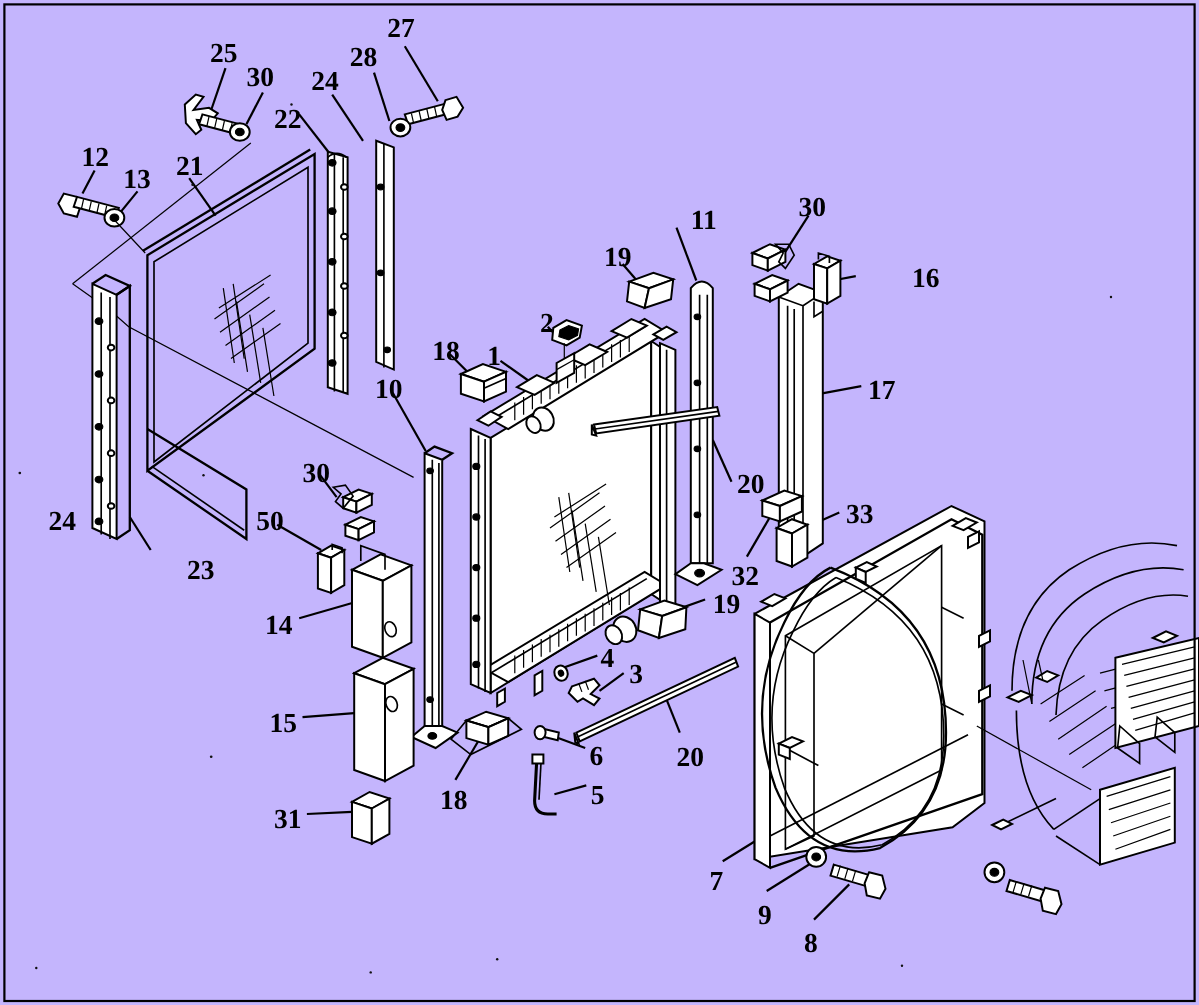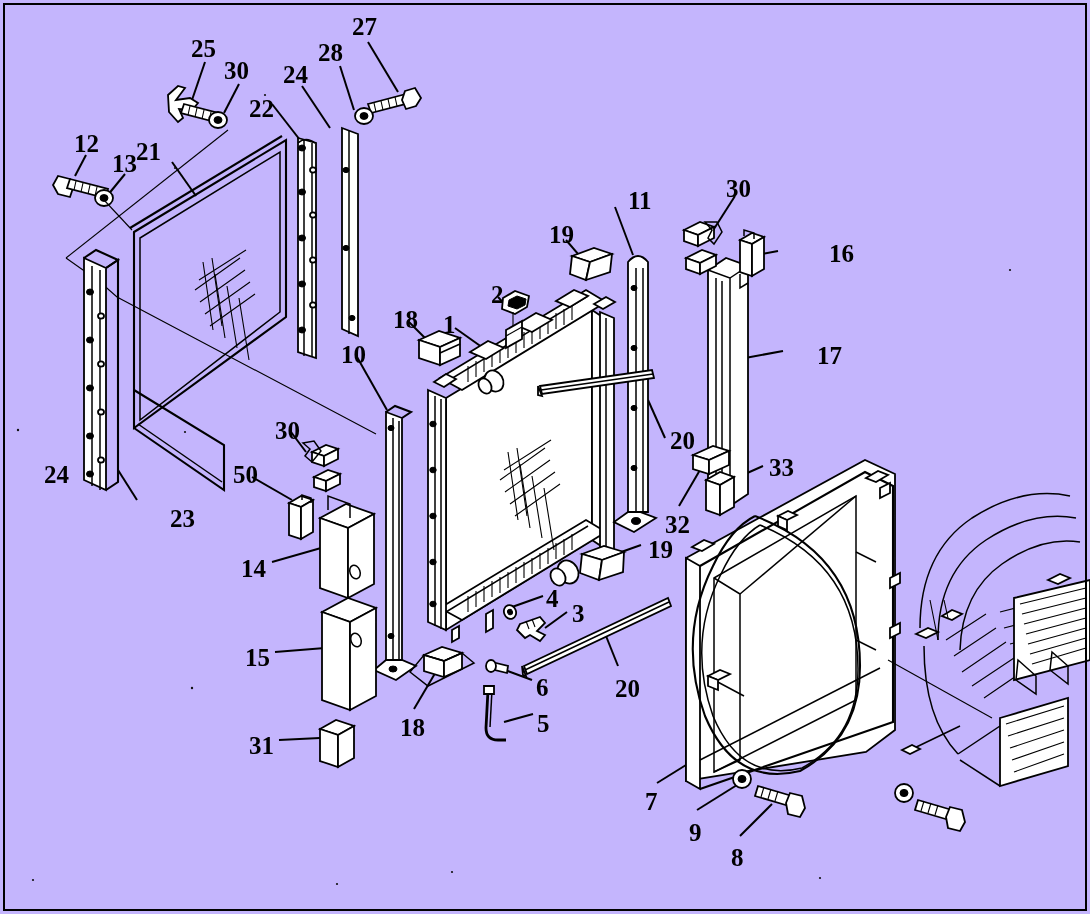--- a/index.html
+++ b/index.html
@@ -457,29 +457,29 @@
 
 <div id="callout-layer">
       <div class="callout" style="left: 352px; top: 14px;">27</div>
       <div class="callout" style="left: 191px; top: 36px;">25</div>
       <div class="callout" style="left: 318px; top: 40px;">28</div>
       <div class="callout" style="left: 224px; top: 58px;">30</div>
       <div class="callout" style="left: 283px; top: 62px;">24</div>
       <div class="callout" style="left: 249px; top: 96px;">22</div>
       <div class="callout" style="left: 74px; top: 131px;">12</div>
       <div class="callout" style="left: 112px; top: 151px; text-align: center;">13</div>
-      <div class="callout" style="left: 136px; top: 139px; text-align: right;">21</div>
+      <div class="callout" style="left: 160px; top: 139px; text-align: right;">21</div>
       <div class="callout" style="left: 628px; top: 188px;">11</div>
       <div class="callout" style="left: 726px; top: 176px;">30</div>
       <div class="callout" style="left: 549px; top: 222px;">19</div>
       <div class="callout" style="left: 784px; top: 241px; margin-left: 45px;">16</div>
       <div class="callout" style="left: 491px; top: 282px;">2</div>
       <div class="callout" style="left: 443px; top: 312px;">1</div>
       <div class="callout" style="left: 393px; top: 307px;">18</div>
-      <div class="callout" style="left: 789px; top: 343px; margin-left: 28px;">17</div>
+      <div class="callout" style="left: 789px; top: 343px;">17</div>
       <div class="callout" style="left: 341px; top: 342px;">10</div>
       <div class="callout" style="left: 670px; top: 428px;">20</div>
       <div class="callout" style="left: 275px; top: 418px;">30</div>
       <div class="callout" style="left: 44px; top: 462px;">24</div>
       <div class="callout" style="left: 233px; top: 462px;">50</div>
       <div class="callout" style="left: 769px; top: 455px;">33</div>
       <div class="callout" style="left: 665px; top: 512px;">32</div>
       <div class="callout" style="left: 126px; top: 506px; margin-left: 44px;">23</div>
       <div class="callout" style="left: 241px; top: 556px;">14</div>
       <div class="callout" style="left: 648px; top: 537px;">19</div>

